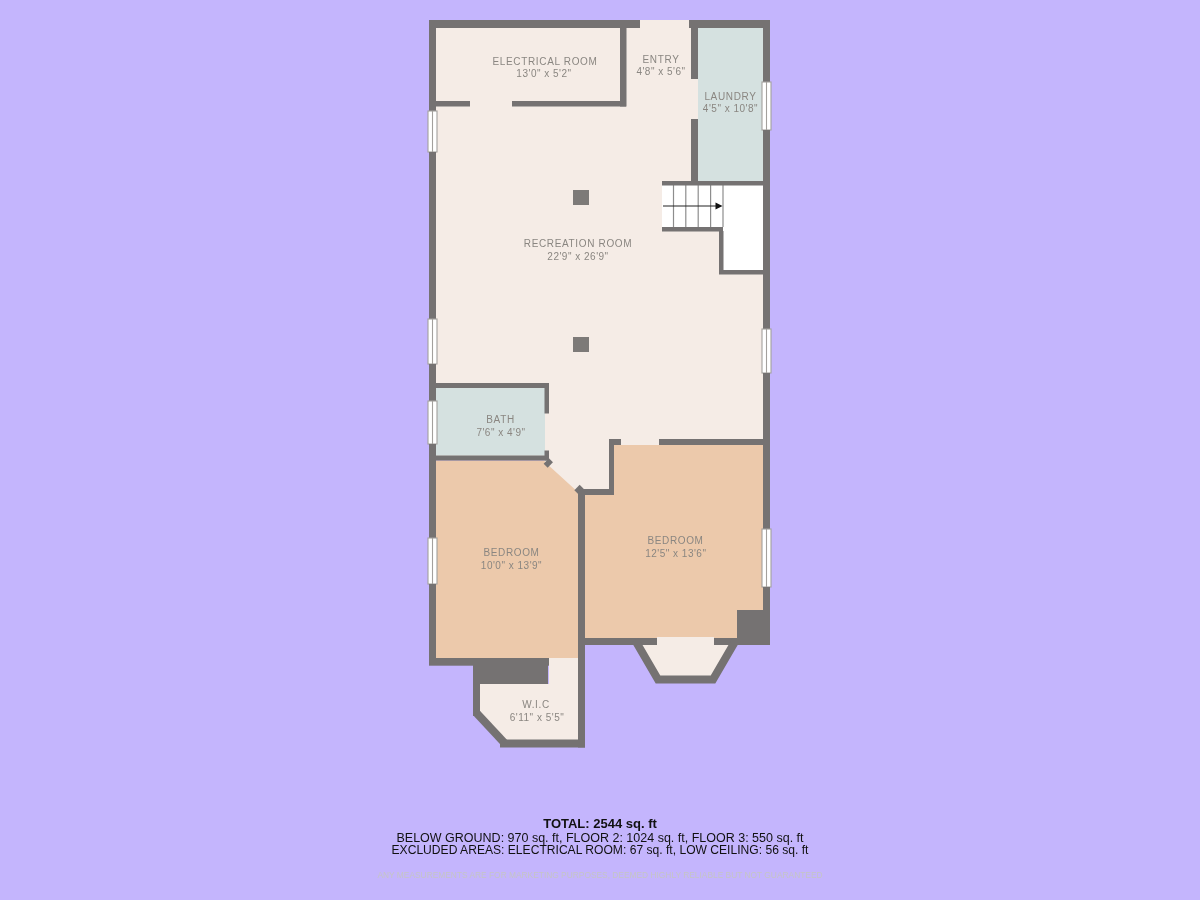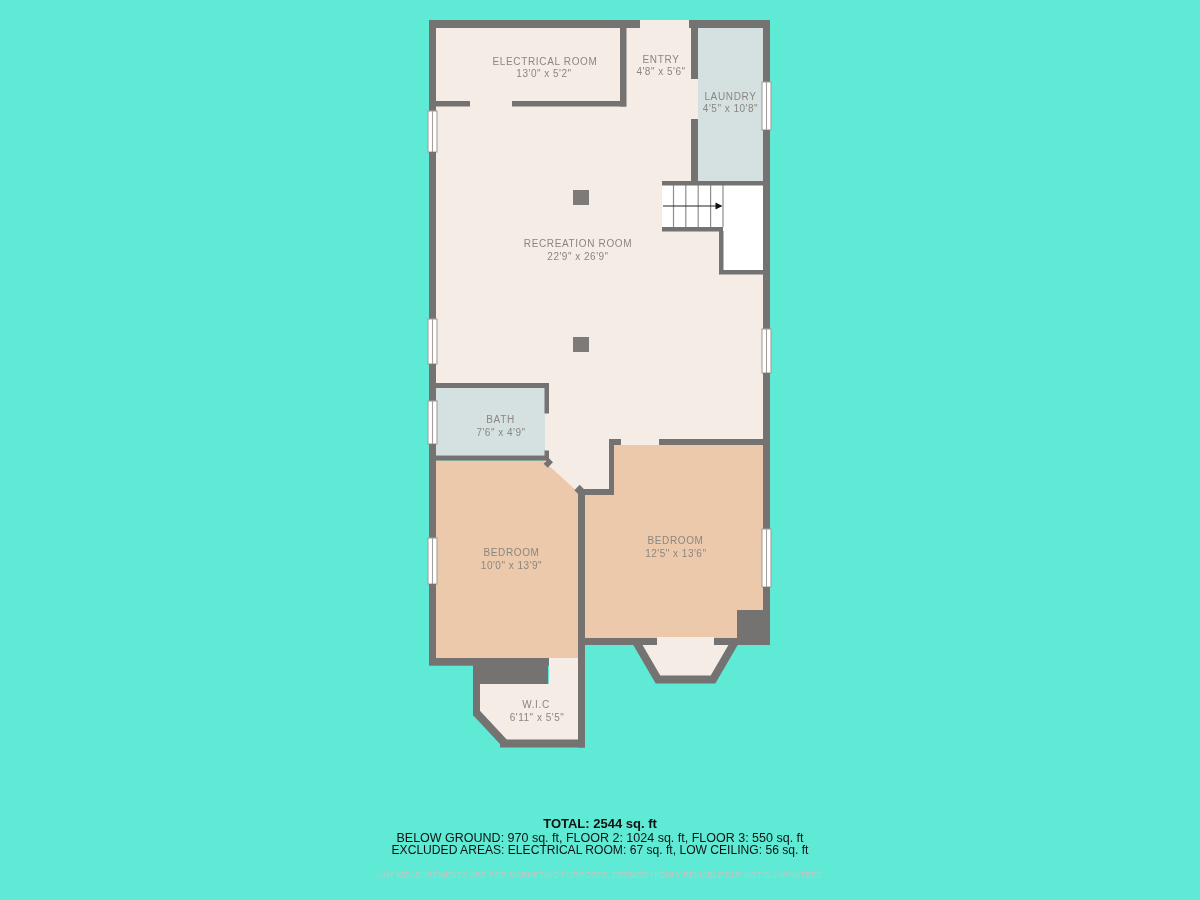--- a/index.html
+++ b/index.html
@@ -1,16 +1,16 @@
 <!DOCTYPE html>
 <html><head>
 <meta charset="utf-8">
 <style>
   html,body{margin:0;padding:0;background:#ffffff;}
-  .page{position:relative;width:1200px;height:900px;background:#5eead4;overflow:hidden;}
+  .page{position:relative;width:1200px;height:900px;background:#c4b5fd;overflow:hidden;}
   svg{position:absolute;left:0;top:0;}
   text{font-family:"Liberation Sans",sans-serif;}
   .rl{fill:#8a8681;font-size:10px;letter-spacing:0.65px;}
   .rd{fill:#8a8681;font-size:10px;letter-spacing:0.5px;}
 </style>
 </head>
 <body>
 <div class="page">
 <svg width="1200" height="900" viewBox="0 0 1200 900">
 

